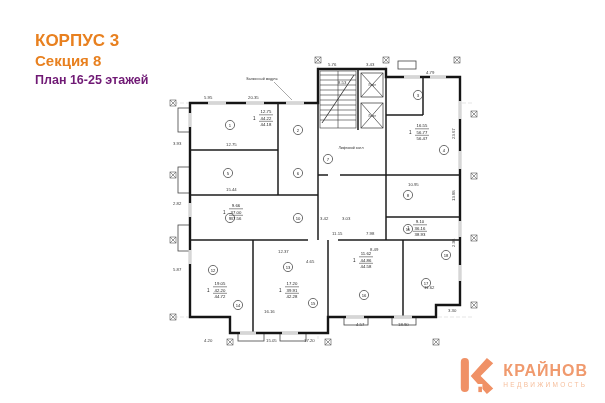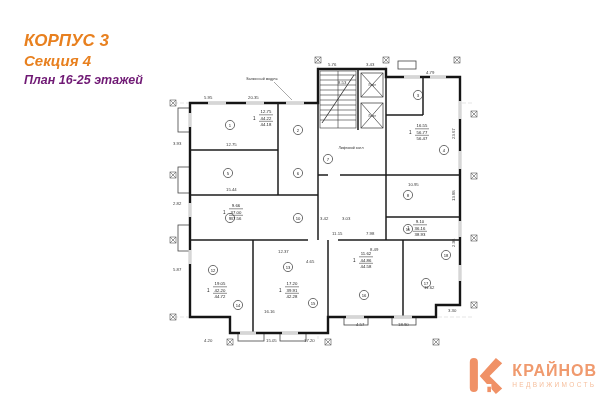--- a/index.html
+++ b/index.html
@@ -1,45 +1,45 @@
 <!DOCTYPE html>
 <html><head>
 <meta charset="utf-8">
 <style>
   html,body{margin:0;padding:0;background:#fff;}
   .page{position:relative;width:605px;height:403px;background:#ffffff;overflow:hidden;
         font-family:"Liberation Sans", sans-serif;}
   
-  .title-block{position:absolute;left:24px;top:30px;line-height:1.25;font-style:italic;}
+  .title-block{position:absolute;left:35px;top:30px;line-height:1.25;}
   .title-building{font-size:17px;font-weight:bold;color:#e8801f;margin:0;}
   .title-section{font-size:15px;font-weight:bold;color:#e8801f;margin:1px 0 0 0;}
   .title-floors{font-size:12.5px;font-weight:bold;color:#701a75;margin:2px 0 0 0;}
   
   .plan-wrap{position:absolute;left:168px;top:55px;width:312px;height:292px;}
   svg text{font-family:"Liberation Sans", sans-serif;}
   .dim{font-size:4.3px;fill:#3a3a3a;}
   .room-num{font-size:4.2px;fill:#222;text-anchor:middle;}
   .apt-num{font-size:4.6px;fill:#222;}
   .apt-val{font-size:4.3px;fill:#222;text-anchor:middle;}
   .note{font-size:3.5px;fill:#333;text-anchor:middle;}
   .lift-lbl{font-size:3.1px;fill:#444;text-anchor:middle;}
   
-  .logo{position:absolute;right:8px;bottom:6px;display:flex;align-items:center;gap:8px;}
+  .logo{position:absolute;right:17px;bottom:6px;display:flex;align-items:center;gap:8px;}
   .logo-text{display:flex;flex-direction:column;}
   .logo-brand{font-size:16px;font-weight:bold;color:#f09a6e;letter-spacing:1px;line-height:1;}
   .logo-tagline{font-size:6.5px;color:#f6bf9d;letter-spacing:2.3px;margin-top:2px;}
 </style>
 </head>
 <body>
 
 <div class="page">
 
   <div class="title-block">
     <p class="title-building">КОРПУС 3</p>
-    <p class="title-section">Секция 4</p>
+    <p class="title-section">Секция 8</p>
     <p class="title-floors">План 16-25 этажей</p>
   </div>
 
   <div class="plan-wrap">
     <svg viewBox="0 0 312 292" width="312" height="292">
 
       <g stroke="#d4d4d4" stroke-width="0.6" stroke-dasharray="4,2">
         <line x1="150" y1="5" x2="150" y2="284"></line>
         <line x1="218" y1="5" x2="218" y2="200"></line>
         <line x1="6" y1="48" x2="305" y2="48"></line>

